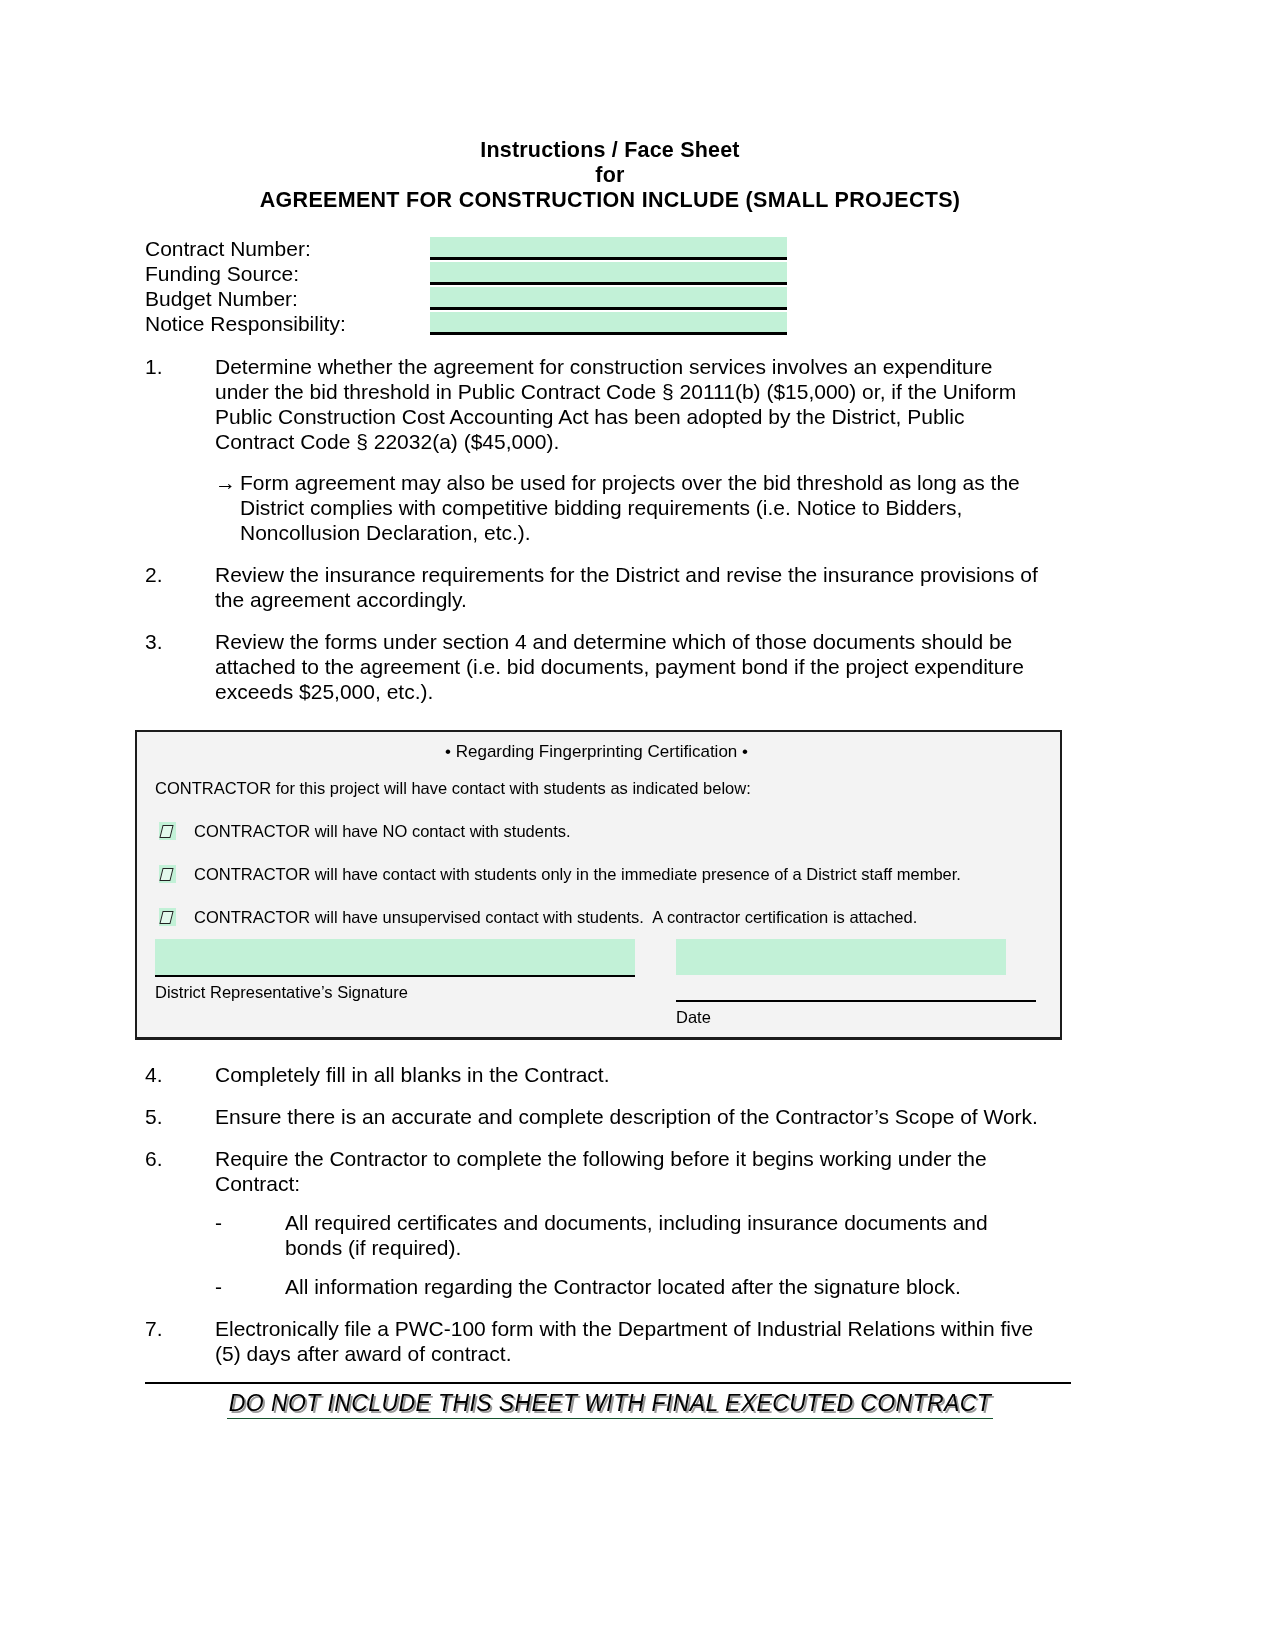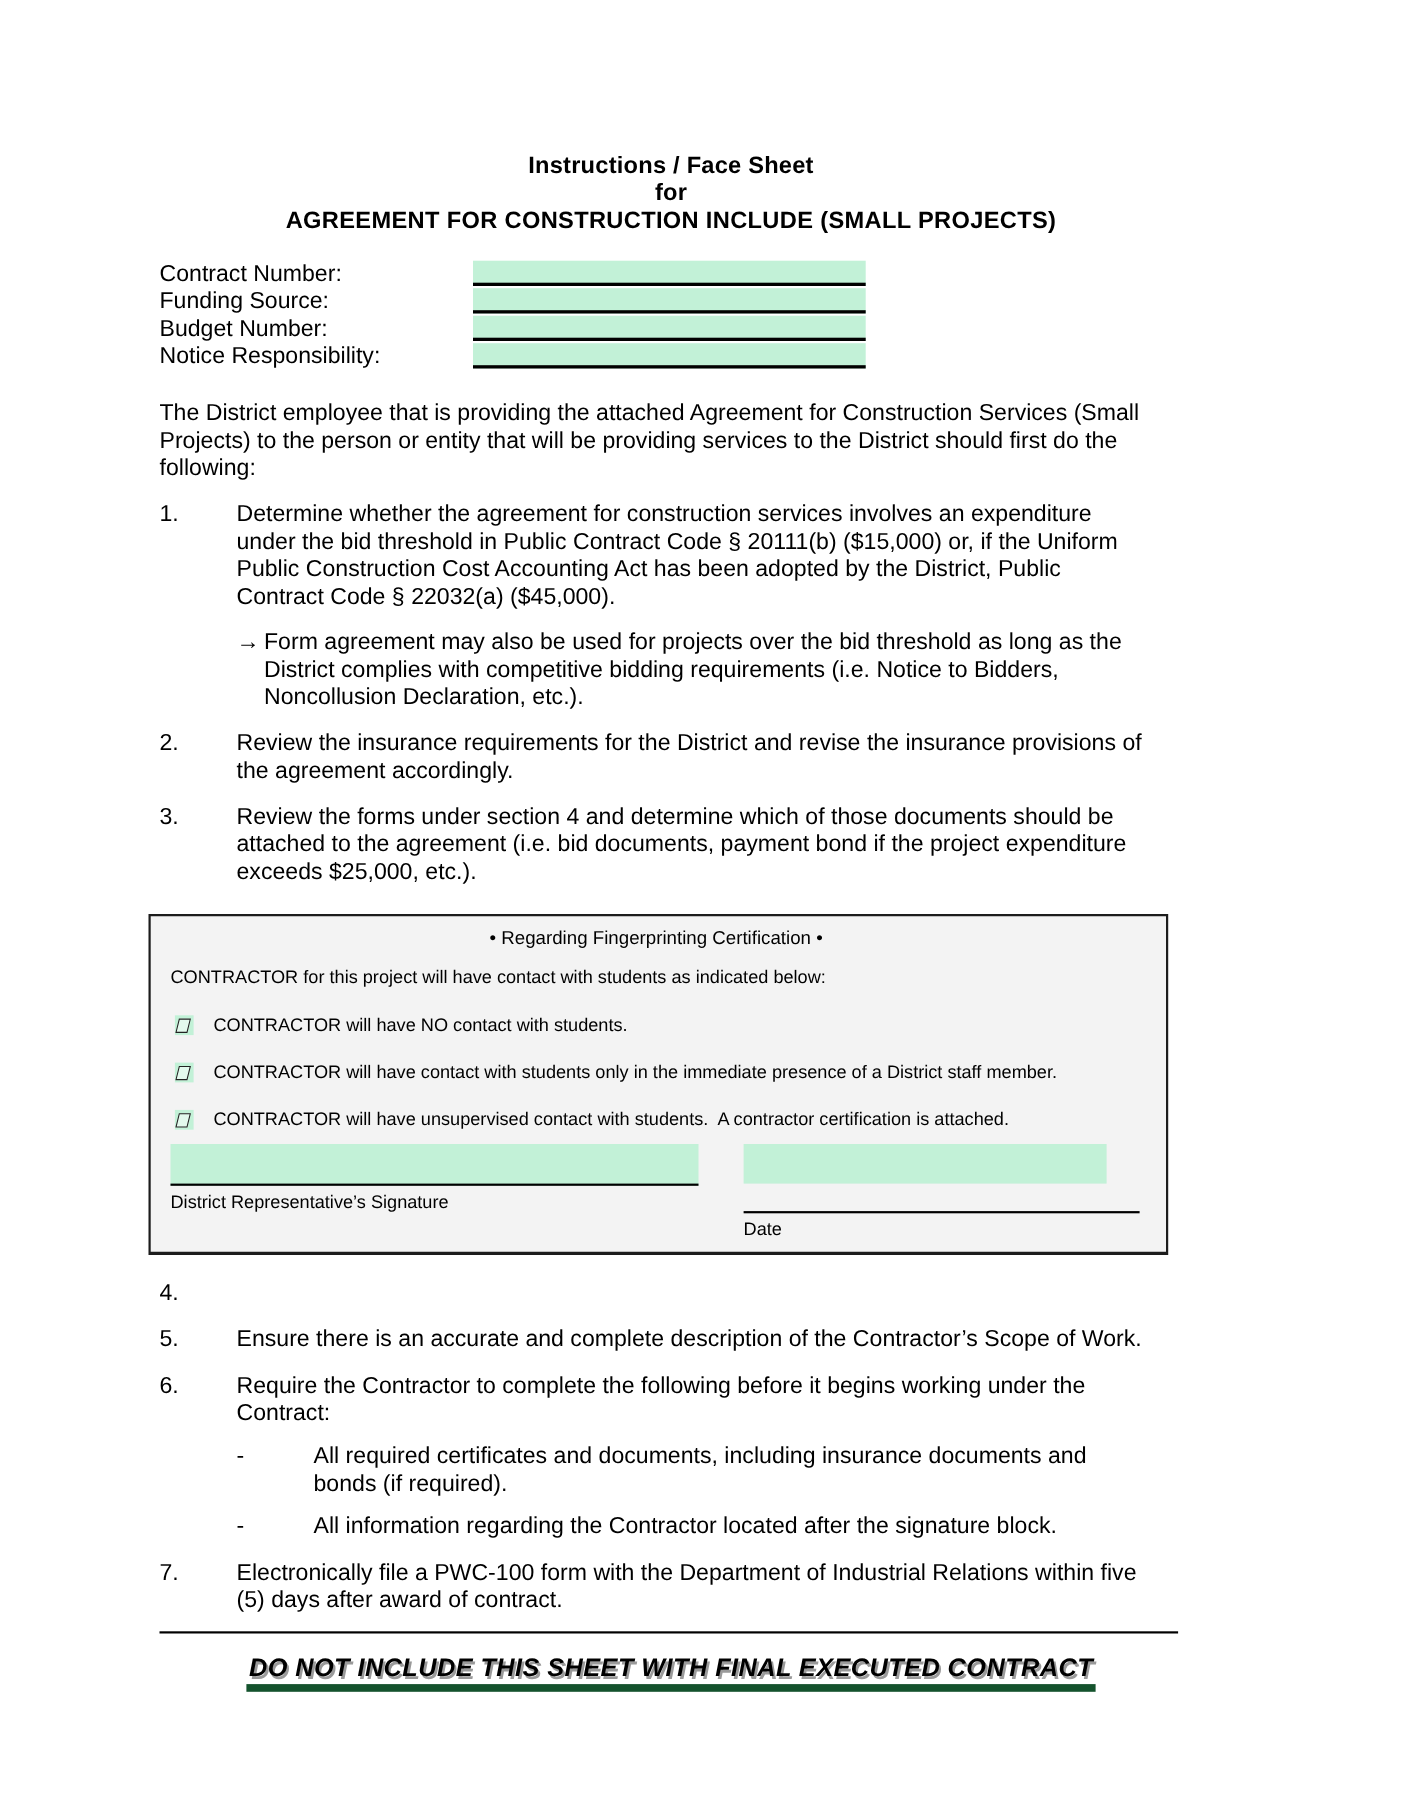--- a/index.html
+++ b/index.html
@@ -70,26 +70,25 @@
   .sig-field { width:480px; height:36px; background:var(--field-green, #c2f1d7); border-bottom:2px solid #000; }
   .date-col { margin-left:41px; width:360px; border-bottom:2px solid #000; }
   .date-field { width:330px; height:36px; background:var(--field-green, #c2f1d7); }
   .fp-label { margin-top:5px; font-size:16.5px; line-height:20px; }
 
   
   .footer-rule { margin-top:16px; width:926px; border-top:2px solid #000; }
   .footer-wrap { margin-top:6px; text-align:center; }
   .footer-text {
     display:inline-block;
-    font-size:23px; font-weight:bold; font-style:italic;
+    font-size:23px; font-weight:normal; font-style:italic;
     letter-spacing:0.4px;
-    border-bottom:7px solid #14532d;
+    border-bottom:1px solid #14532d;
     padding:0 2px 1px 2px;
     text-shadow:2px 2px 0 var(--shadow-gray, #9a9a9a);
-    margin-top:12px;
   }
 </style>
 </head>
 <body>
 
 <div class="page">
   <div class="content">
 
     <div class="title-block">
       <div>Instructions / Face Sheet</div>
@@ -109,21 +108,20 @@
       <div class="field-row">
         <span class="field-label">Budget Number:</span>
         <span class="field-input"></span>
       </div>
       <div class="field-row">
         <span class="field-label">Notice Responsibility:</span>
         <span class="field-input"></span>
       </div>
     </div>
 
-    <div class="intro">The District employee that is providing the attached Agreement for Construction Services (Small Projects) to the person or entity that will be providing services to the District should first do the following:</div>
 
     <div class="item">
       <span class="item-num">1.</span>
       <span class="item-text">Determine whether the agreement for construction services involves an expenditure under the bid threshold in Public Contract Code § 20111(b) ($15,000) or, if the Uniform Public Construction Cost Accounting Act has been adopted by the District, Public Contract Code § 22032(a) ($45,000).</span>
     </div>
 
     <div class="note">
       <span class="note-arrow">→</span>
       <span class="note-text">Form agreement may also be used for projects over the bid threshold as long as the District complies with competitive bidding requirements (i.e. Notice to Bidders, Noncollusion Declaration, etc.).</span>
     </div>
@@ -167,20 +165,21 @@
       <div class="fp-sign-row" style="margin-top:0;">
         <div class="sig-col"></div>
         <div style="margin-left:41px;">
           <div class="fp-label">Date</div>
         </div>
       </div>
     </div>
 
     <div class="item" style="margin-top:22px;">
       <span class="item-num">4.</span>
+      <span class="item-text">Completely fill in all blanks in the Contract.</span>
     </div>
 
     <div class="item">
       <span class="item-num">5.</span>
       <span class="item-text">Ensure there is an accurate and complete description of the Contractor’s Scope of Work.</span>
     </div>
 
     <div class="item">
       <span class="item-num">6.</span>
       <span class="item-text">Require the Contractor to complete the following before it begins working under the Contract:</span>

